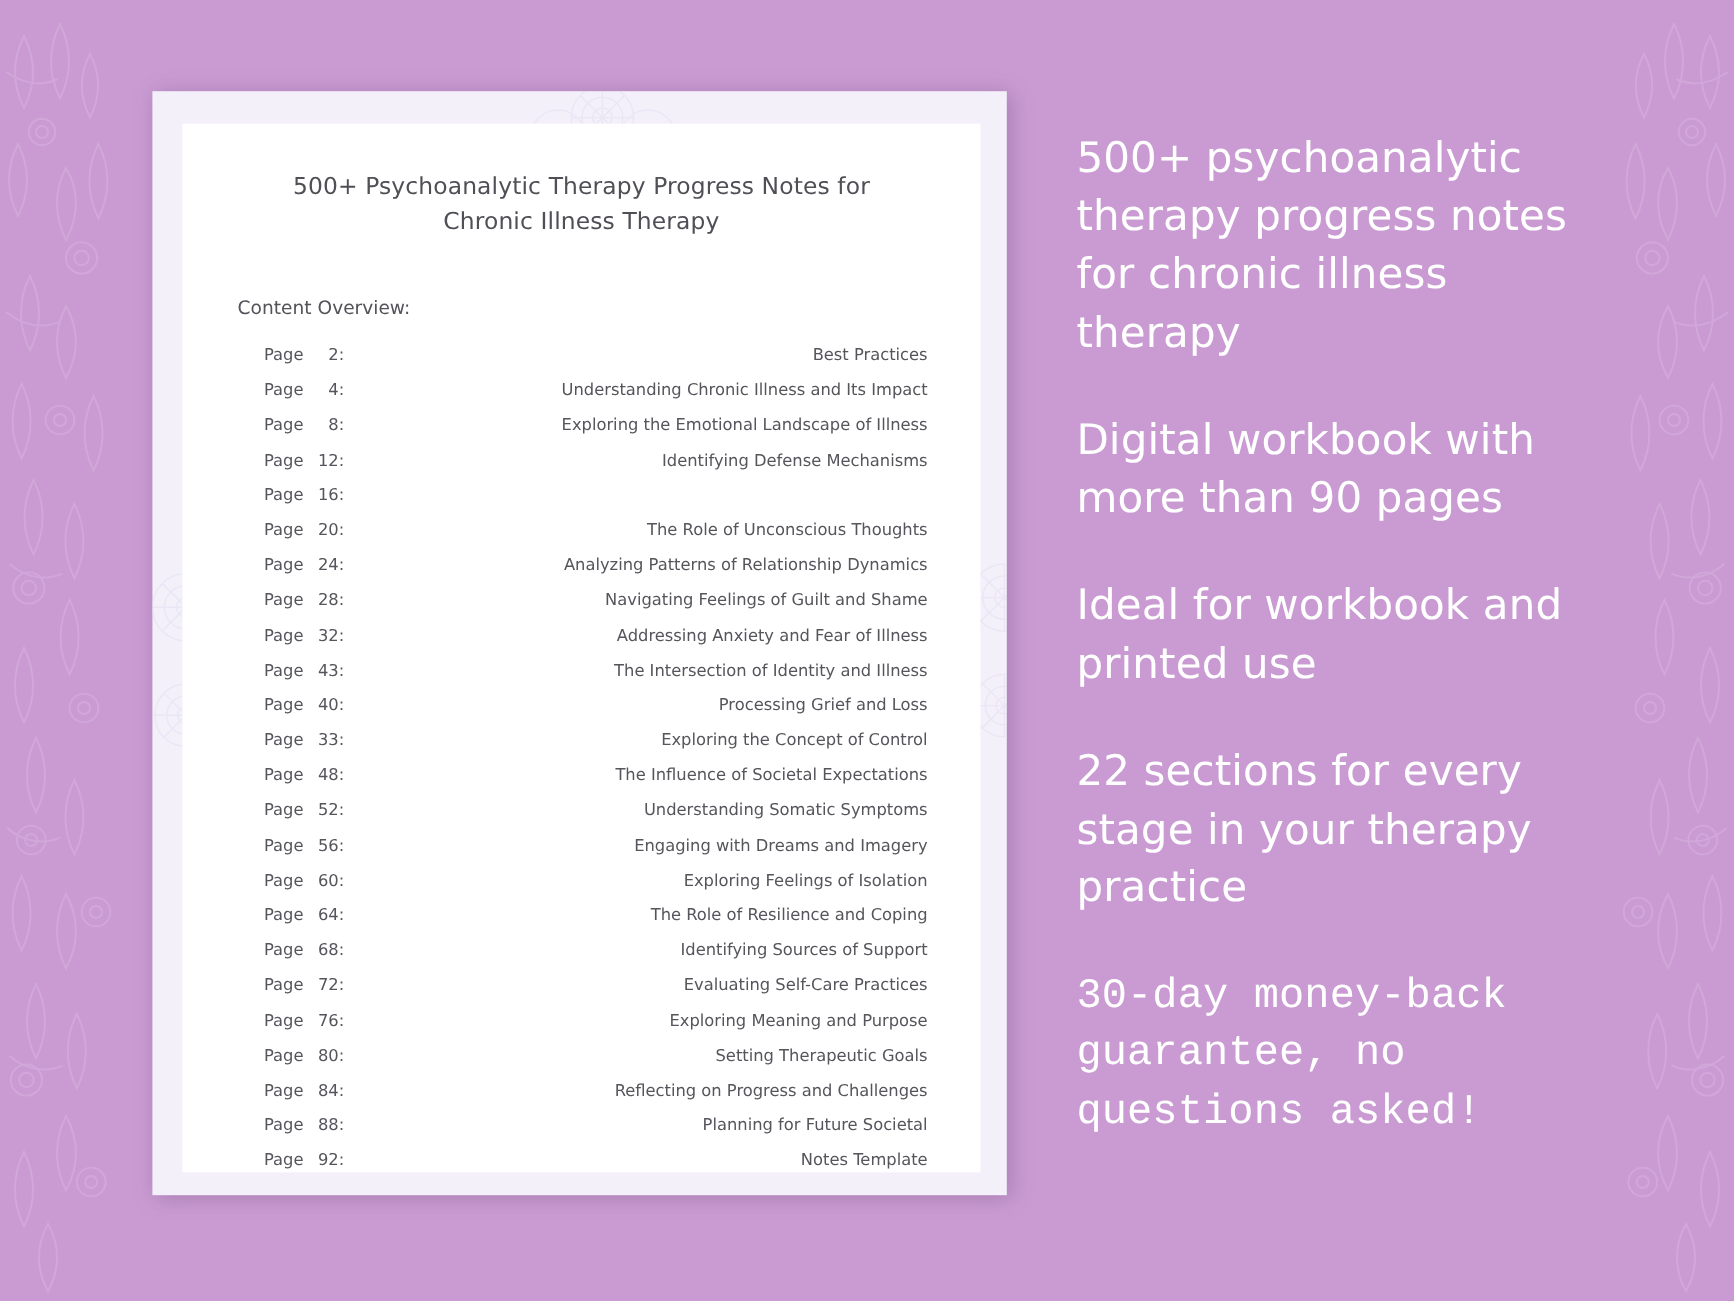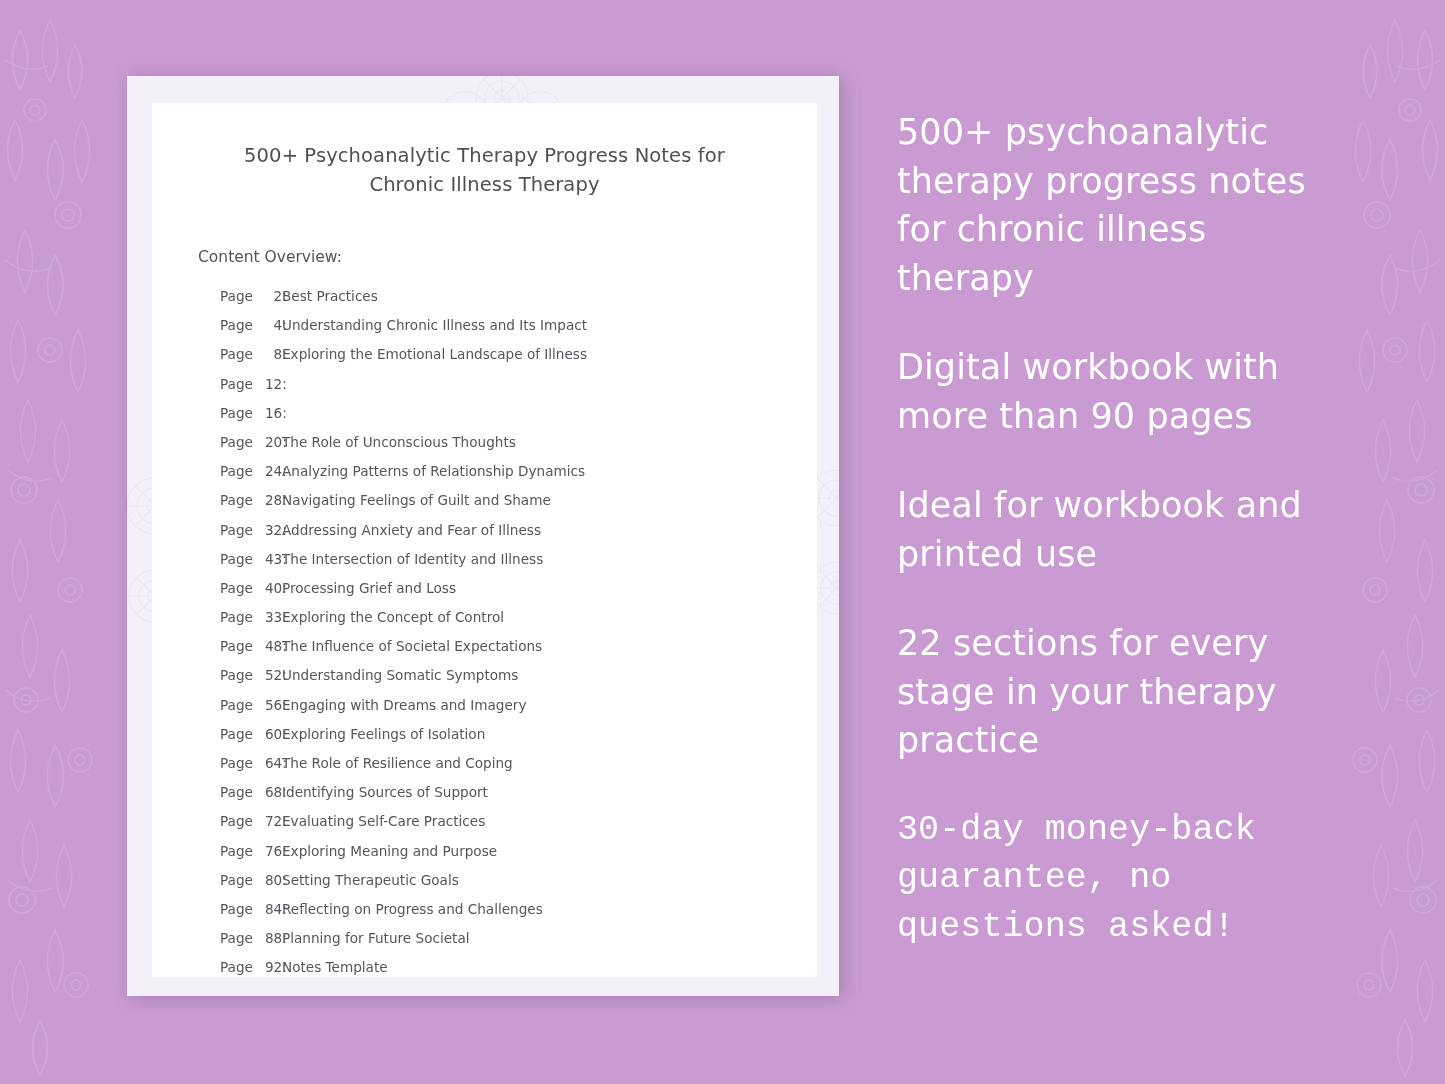--- a/index.html
+++ b/index.html
@@ -111,20 +111,21 @@
     width: 62px;
     flex: 0 0 62px;
   }
   .toc-page .pnum {
     display: inline-block;
     width: 25px;
     text-align: right;
   }
   .toc-title {
     flex: 1 1 auto;
+    text-align: right;
   }
 
   
   .marketing {
     position: absolute;
     left: 897px;
     top: 108px;
     width: 452px;
   }
   .bullet {
@@ -319,20 +320,21 @@
         <div class="toc-row">
           <span class="toc-page"><span>Page </span><span class="pnum">4</span>:</span>
           <span class="toc-title">Understanding Chronic Illness and Its Impact</span>
         </div>
         <div class="toc-row">
           <span class="toc-page"><span>Page </span><span class="pnum">8</span>:</span>
           <span class="toc-title">Exploring the Emotional Landscape of Illness</span>
         </div>
         <div class="toc-row">
           <span class="toc-page"><span>Page </span><span class="pnum">12</span>:</span>
+          <span class="toc-title">Identifying Defense Mechanisms</span>
         </div>
         <div class="toc-row">
           <span class="toc-page"><span>Page </span><span class="pnum">16</span>:</span>
         </div>
         <div class="toc-row">
           <span class="toc-page"><span>Page </span><span class="pnum">20</span>:</span>
           <span class="toc-title">The Role of Unconscious Thoughts</span>
         </div>
         <div class="toc-row">
           <span class="toc-page"><span>Page </span><span class="pnum">24</span>:</span>

